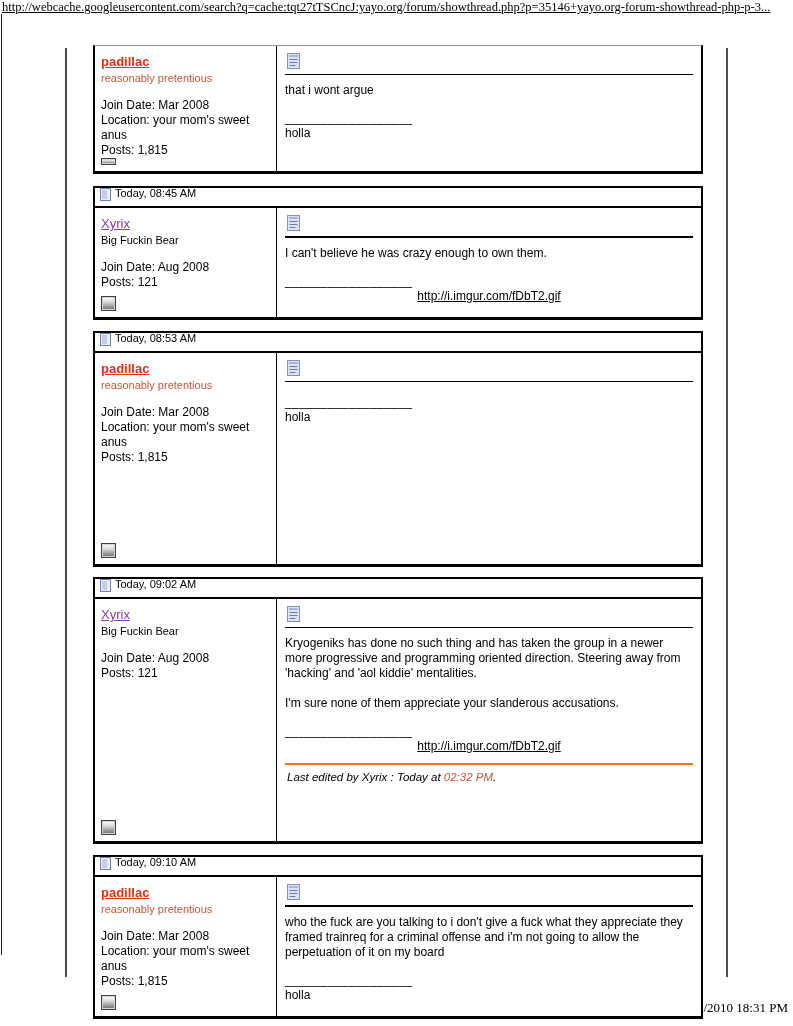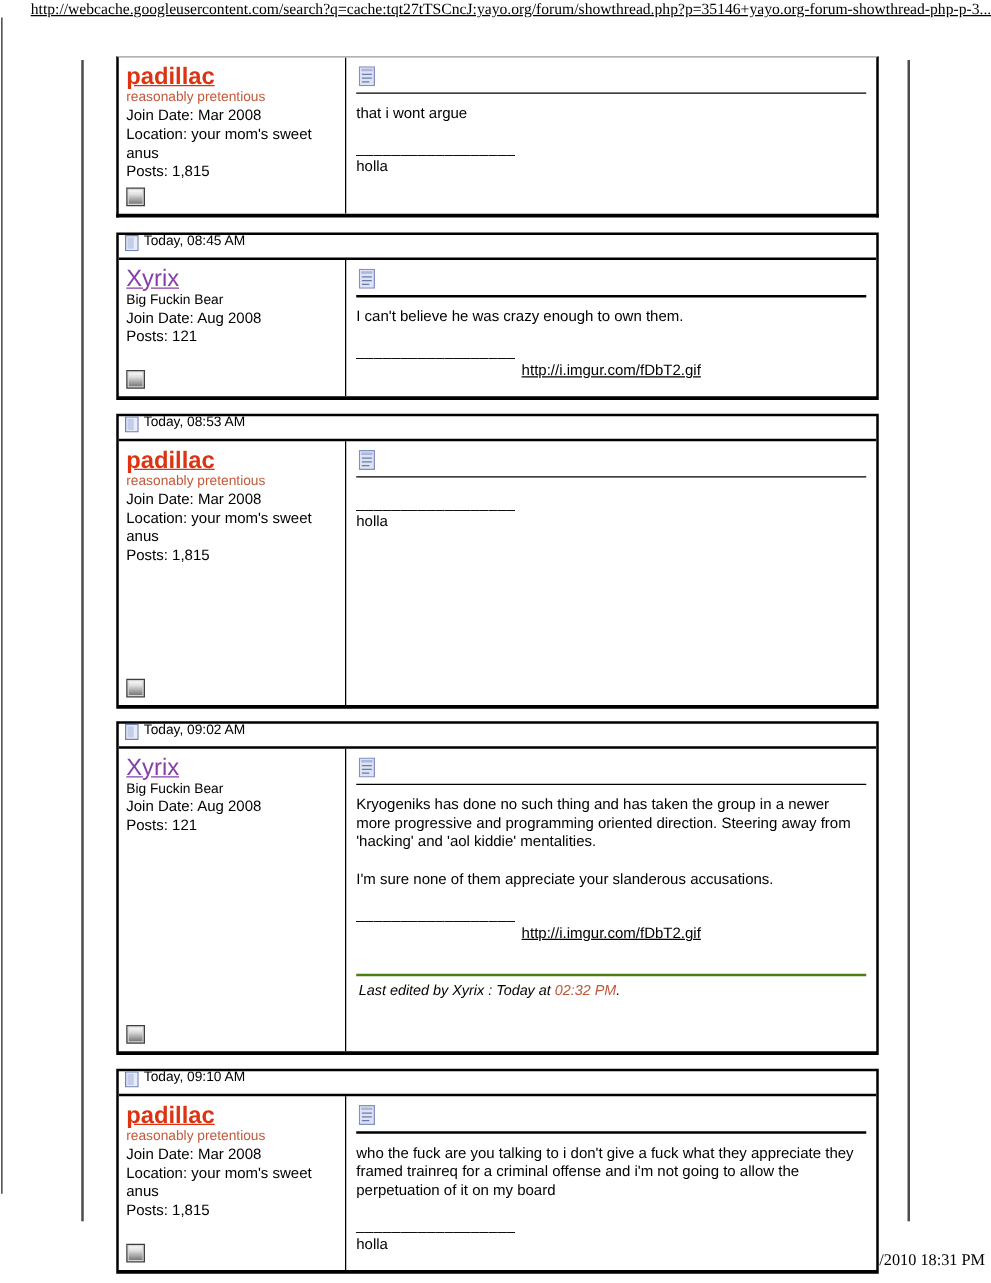--- a/index.html
+++ b/index.html
@@ -4,21 +4,21 @@
 <style>
   html, body { margin:0; padding:0; }
   body {
     width:793px; height:1026px; position:relative; overflow:hidden;
     background:#ffffff; font-family:"Liberation Sans", sans-serif; color:#000;
   }
   
   .print-url {
     position:absolute; top:0; left:2px; width:791px;
     font-family:"Liberation Serif", serif; font-size:12.5px; line-height:14px;
-    white-space:nowrap; overflow:hidden; text-decoration:underline; color:#000;text-align:right;
+    white-space:nowrap; overflow:hidden; text-decoration:underline; color:#000;
   }
   .print-footer {
     position:absolute; top:1000px; right:5px;
     font-family:"Liberation Serif", serif; font-size:13px; color:#000;
   }
   .edge-line-black { position:absolute; left:1px; top:14px; width:1px; height:941px; background:#222; }
   .rule-vert { position:absolute; width:2px; background:#4d4d4d; top:48px; height:929px; }
   .rule-vert.left  { left:65px; }
   .rule-vert.right { left:726px; }
 
@@ -37,42 +37,42 @@
     font-size:11px; line-height:11px;
   }
 
   .post-inner { flex:1; display:flex; min-height:0; }
 
   .user-cell {
     box-sizing:border-box; width:182px; border-right:1px solid #000;
     padding:6px 4px 5px 6px; display:flex; flex-direction:column;
   }
   .username {
-    font-size:19px; line-height:19px; text-decoration:underline;
+    font-size:13px; line-height:19px; text-decoration:underline;
     cursor:pointer; align-self:flex-start;
   }
   .usertitle { font-size:11px; line-height:13px; margin-top:1px; }
-  .user-lines { font-size:12px; line-height:15px; }
+  .user-lines { margin-top:13px; font-size:12px; line-height:15px; }
   .status-btn {
     margin-top:auto; margin-bottom:1px; width:15px; height:15px;
     border:1px solid #3f3f3f; padding:0; cursor:pointer;
     background:linear-gradient(180deg,#ffffff 0%,#dedede 35%,#9c9c9c 72%,#6b6b6b 100%);
     box-shadow:inset 0 0 0 1px #d6d6d6;
   }
 
   .msg-cell { box-sizing:border-box; flex:1; padding:5px 8px 6px 8px; display:flex; flex-direction:column; }
   .icon-row { padding:2px 0 5px 2px; border-bottom:1px solid #000; line-height:0; }
   .icon-row.thick { border-bottom-width:2px; }
   .msg-text { margin-top:8px; font-size:12px; line-height:15px; white-space:pre-line; max-width:405px; }
   .sig { margin-top:13px; font-size:12px; line-height:15px; }
   .sig-sep { letter-spacing:0.4px; }
   .sig-center { text-align:center; }
   .sig-link { color:#000; text-decoration:underline; cursor:pointer; }
   .last-edited {
-    margin-top:25px; border-top:2px solid #4d7c0f; padding:5px 2px 0 2px;
+    margin-top:9px; border-top:2px solid #f97316; padding:5px 2px 0 2px;
     font-size:11.5px; line-height:14px; font-style:italic;
   }
   .le-time { font-style:italic; }
   a { color:inherit; }
 </style>
 </head>
 <body>
 
 <div class="print-url">http://webcache.googleusercontent.com/search?q=cache:tqt27tTSCncJ:yayo.org/forum/showthread.php?p=35146+yayo.org-forum-showthread-php-p-3...</div>
 <div class="edge-line-black"></div>

